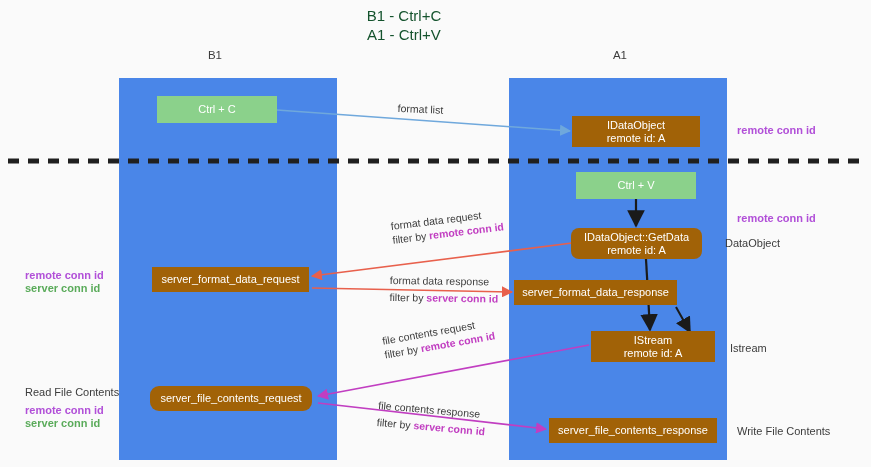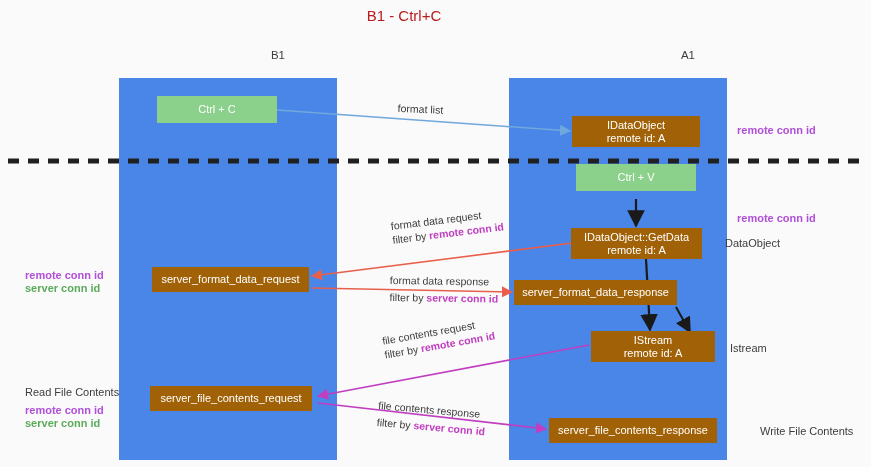--- a/index.html
+++ b/index.html
@@ -10,26 +10,26 @@
     overflow:hidden;
     position:relative;
   }
   #stage{position:absolute;left:0;top:0;width:871px;height:467px;}
   .abs{position:absolute;}
   svg.layer{position:absolute;left:0;top:0;width:871px;height:467px;pointer-events:none;}
 
   
   .title{
     top:6px;left:0;width:808px;text-align:center;
-    font-size:15px;color:#b91c1c;line-height:19px;
+    font-size:15px;color:#14532d;line-height:19px;
   }
 
   
   .colhead{
-    text-align:right;font-size:11.5px;color:#3c3c3c;line-height:13px;
+    text-align:center;font-size:11.5px;color:#3c3c3c;line-height:13px;
   }
 
   
   .lane{background:#4a86e8;}
 
   
   .node{
     box-sizing:border-box;
     display:flex;flex-direction:column;align-items:center;justify-content:center;
     color:#ffffff;font-size:11px;line-height:13px;text-align:center;
@@ -51,20 +51,21 @@
   .edgelabel .k{font-weight:bold;}
   .k.p{color:#c13ec1;}
 </style>
 </head>
 <body>
 
 <div id="stage">
 
   <div class="abs title">
     <div>B1 - Ctrl+C</div>
+    <div>A1 - Ctrl+V</div>
   </div>
 
   <div class="abs colhead" style="left:145px;top:49px;width:140px;">
     <div>B1</div>
   </div>
   <div class="abs colhead" style="left:545px;top:49px;width:150px;">
     <div>A1</div>
   </div>
 
   <div class="abs lane" style="left:119px;top:78px;width:218px;height:382px;"></div>
@@ -107,43 +108,43 @@
 
   <div class="abs node green" style="left:157px;top:96px;width:120px;height:27px;">
     <div>Ctrl + C</div>
   </div>
 
   <div class="abs node orange" style="left:572px;top:116px;width:128px;height:31px;">
     <div>IDataObject</div>
     <div>remote id: A</div>
   </div>
 
-  <div class="abs node green" style="left:576px;top:164px;width:120px;height:27px;">
+  <div class="abs node green" style="left:576px;top:172px;width:120px;height:27px;">
     <div>Ctrl + V</div>
   </div>
 
-  <div class="abs node orange" style="left:571px;top:228px;width:131px;height:31px;">
+  <div class="abs node orange" style="left:571px;top:228px;width:131px;height:31px;border-radius:8px;">
     <div>IDataObject::GetData</div>
     <div>remote id: A</div>
   </div>
 
   <div class="abs node orange" style="left:152px;top:267px;width:157px;height:25px;text-align:center;">
     <div>server_format_data_request</div>
   </div>
 
   <div class="abs node orange" style="left:514px;top:280px;width:163px;height:25px;">
     <div>server_format_data_response</div>
   </div>
 
   <div class="abs node orange" style="left:591px;top:331px;width:124px;height:31px;">
     <div>IStream</div>
     <div>remote id: A</div>
   </div>
 
-  <div class="abs node orange" style="left:150px;top:386px;width:162px;height:25px;">
+  <div class="abs node orange" style="left:150px;top:386px;width:162px;height:25px;border-radius:9px;">
     <div>server_file_contents_request</div>
   </div>
 
   <div class="abs node orange" style="left:549px;top:418px;width:168px;height:25px;">
     <div>server_file_contents_response</div>
   </div>
 
   <div class="abs edgelabel" style="left:398px;top:101px;transform:rotate(2.2deg);">
     <span>format list</span>
   </div>
@@ -169,21 +170,21 @@
   </div>
 
   <div class="abs sidelabel purple" style="left:737px;top:123px;">remote conn id</div>
 
   <div class="abs sidelabel purple" style="left:737px;top:211px;">remote conn id</div>
 
   <div class="abs sidelabel dark" style="left:725px;top:236px;">DataObject</div>
 
   <div class="abs sidelabel dark" style="left:730px;top:341px;">Istream</div>
 
-  <div class="abs sidelabel dark" style="left:737px;top:424px;margin-left:23px;">Write File Contents</div>
+  <div class="abs sidelabel dark" style="left:737px;top:424px;">Write File Contents</div>
 
   <div class="abs sidelabel purple" style="left:25px;top:268px;">remote conn id</div>
   <div class="abs sidelabel green-t" style="left:25px;top:281px;">server conn id</div>
 
   <div class="abs sidelabel dark" style="left:25px;top:385px;">Read File Contents</div>
   <div class="abs sidelabel purple" style="left:25px;top:403px;">remote conn id</div>
   <div class="abs sidelabel green-t" style="left:25px;top:416px;">server conn id</div>
 
 </div>
 

